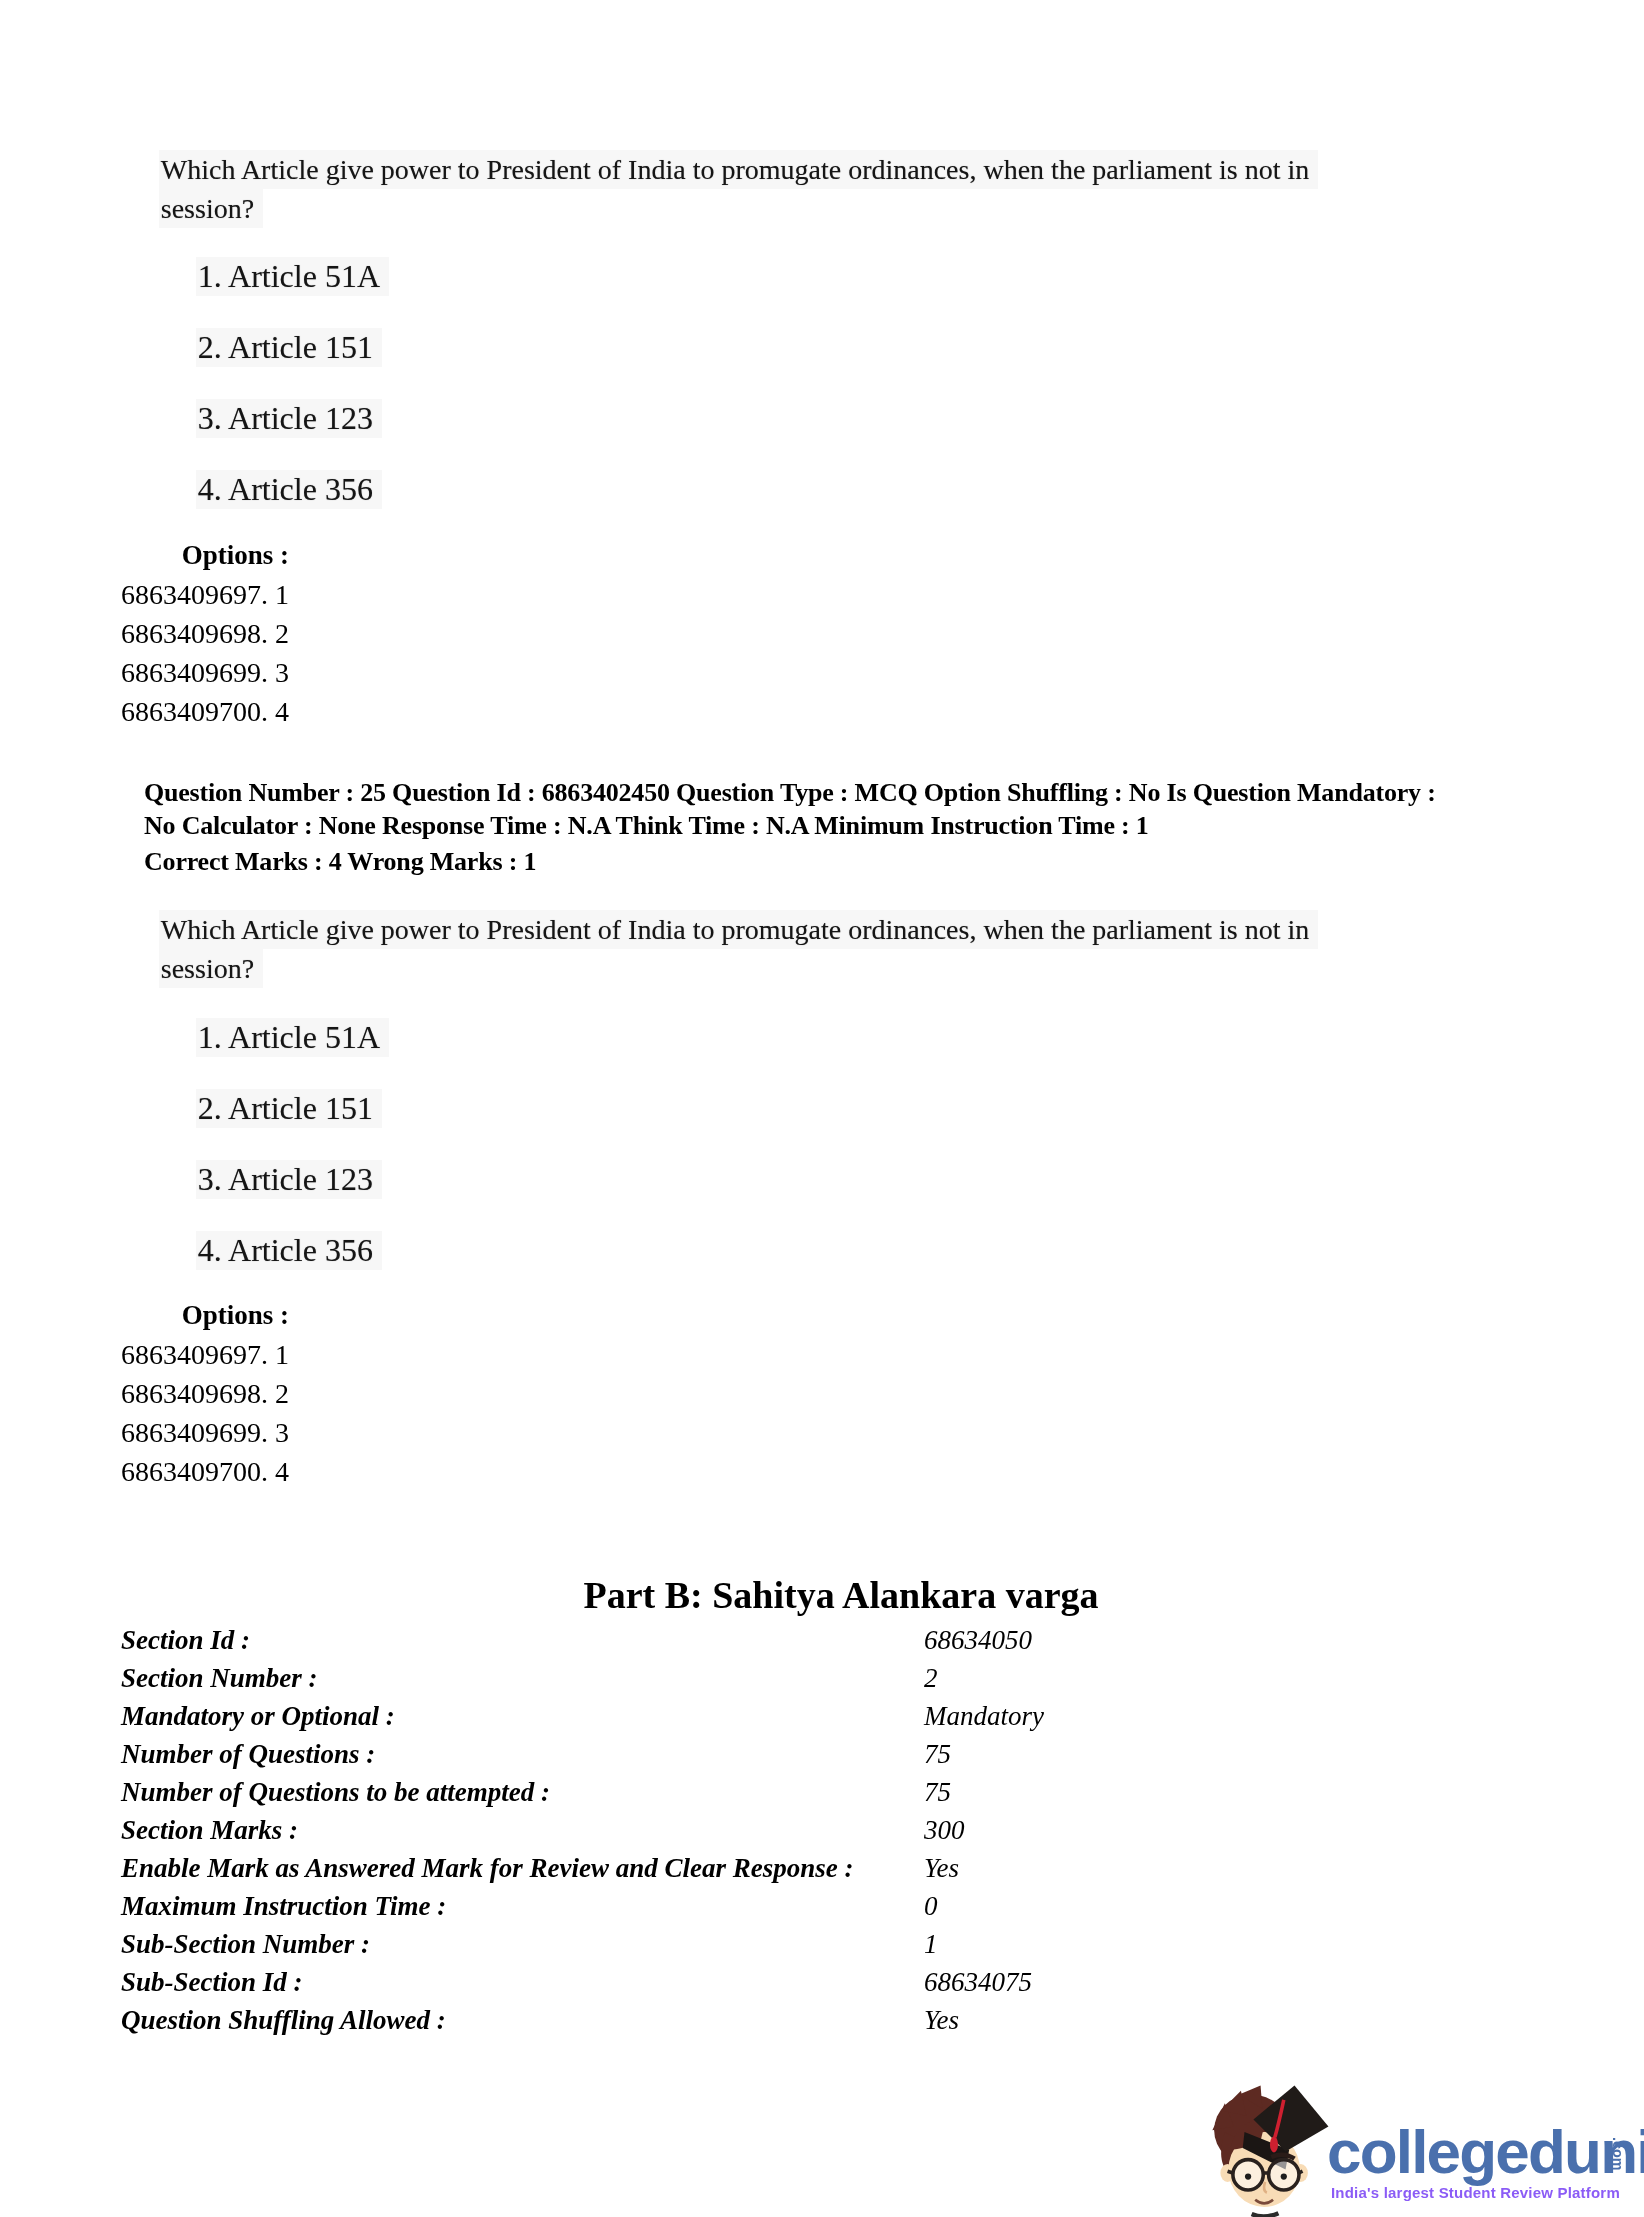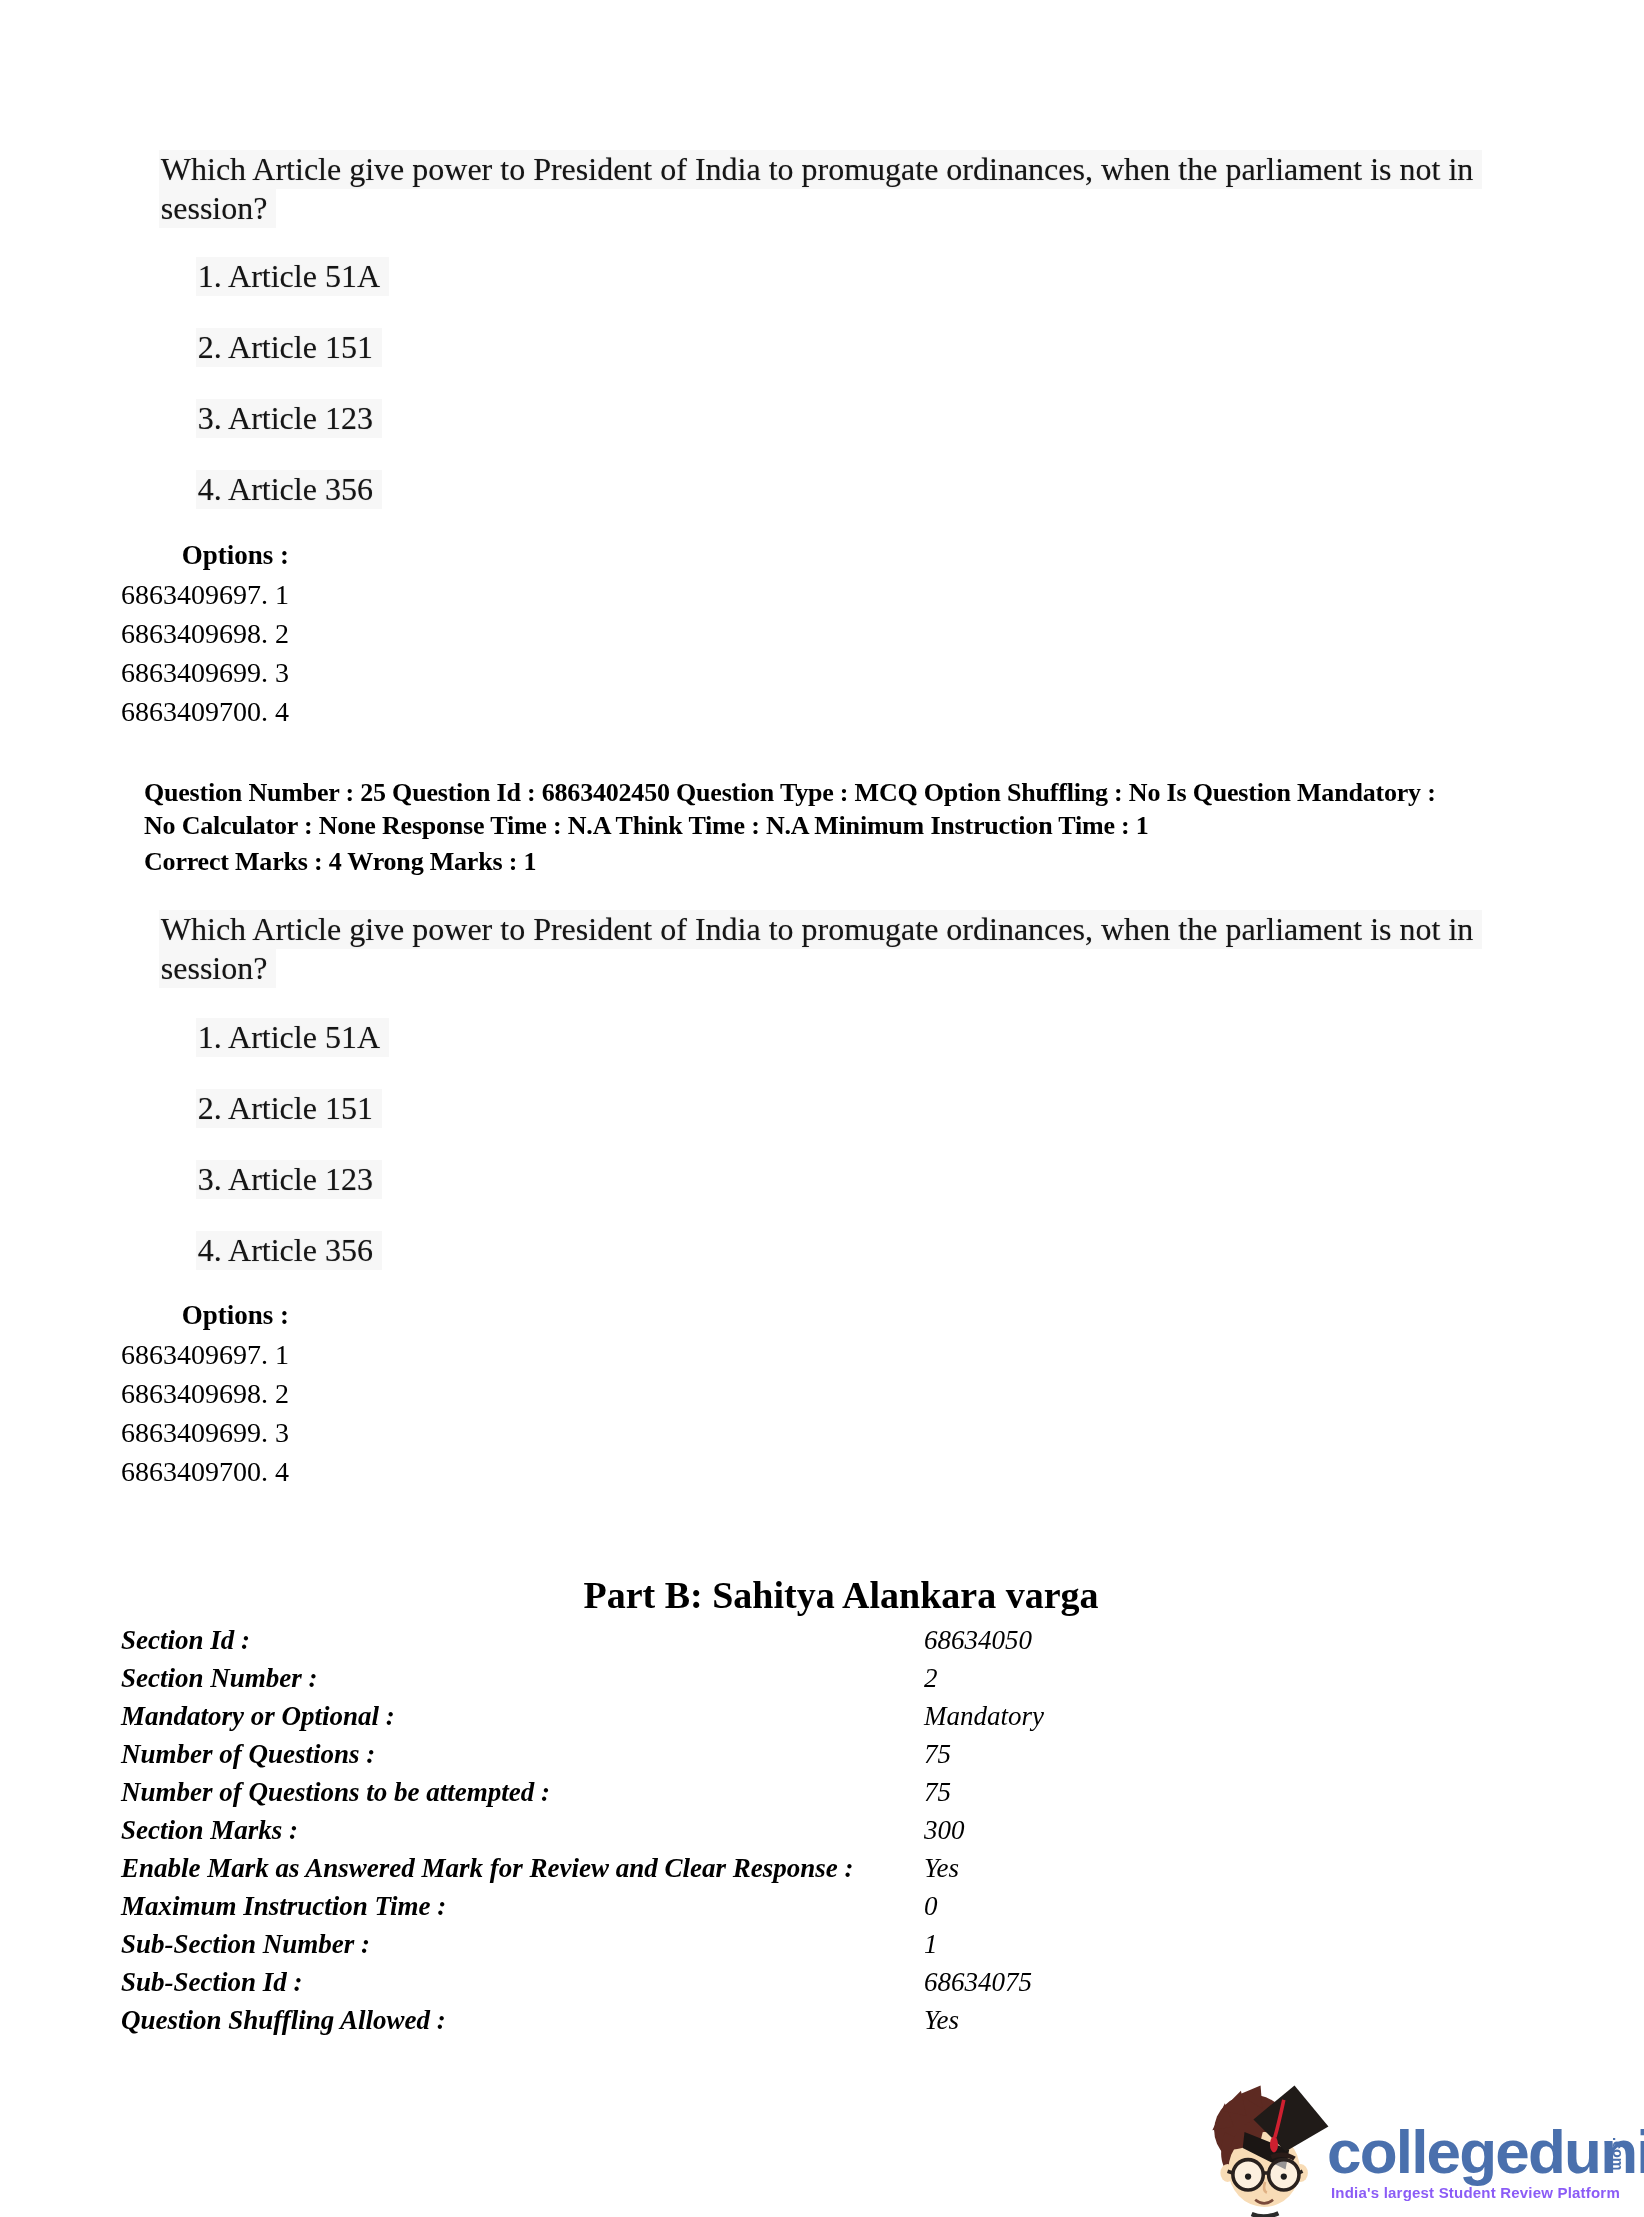--- a/index.html
+++ b/index.html
@@ -8,21 +8,21 @@
     position:relative;
     width:1644px; height:2217px;
     background:#ffffff;
     font-family:"Liberation Serif", serif;
     color:#000;
     overflow:hidden;
   }
   .abs { position:absolute; }
 
   
-  .qtext { font-size:32px; line-height:39px; color:#151515;
+  .qtext { font-size:28px; line-height:39px; color:#151515;
            text-shadow:0 0 0.9px rgba(70,70,70,.55); white-space:nowrap; }
   .qwash { background:rgba(200,200,200,.14); display:inline-block; padding:0 9px 0 1.8px; }
   .qopt  { font-size:32px; line-height:39px; color:#151515;
            text-shadow:0 0 0.9px rgba(70,70,70,.55); white-space:nowrap; }
 
   .opts-block { font-size:28px; line-height:39px; white-space:nowrap; }
   .opts-label { font-weight:bold; font-size:27px;text-align:right; }
 
   .meta { font-weight:bold; font-size:26px; line-height:33px;
           letter-spacing:-0.2px; white-space:nowrap;margin-left:23px; }

